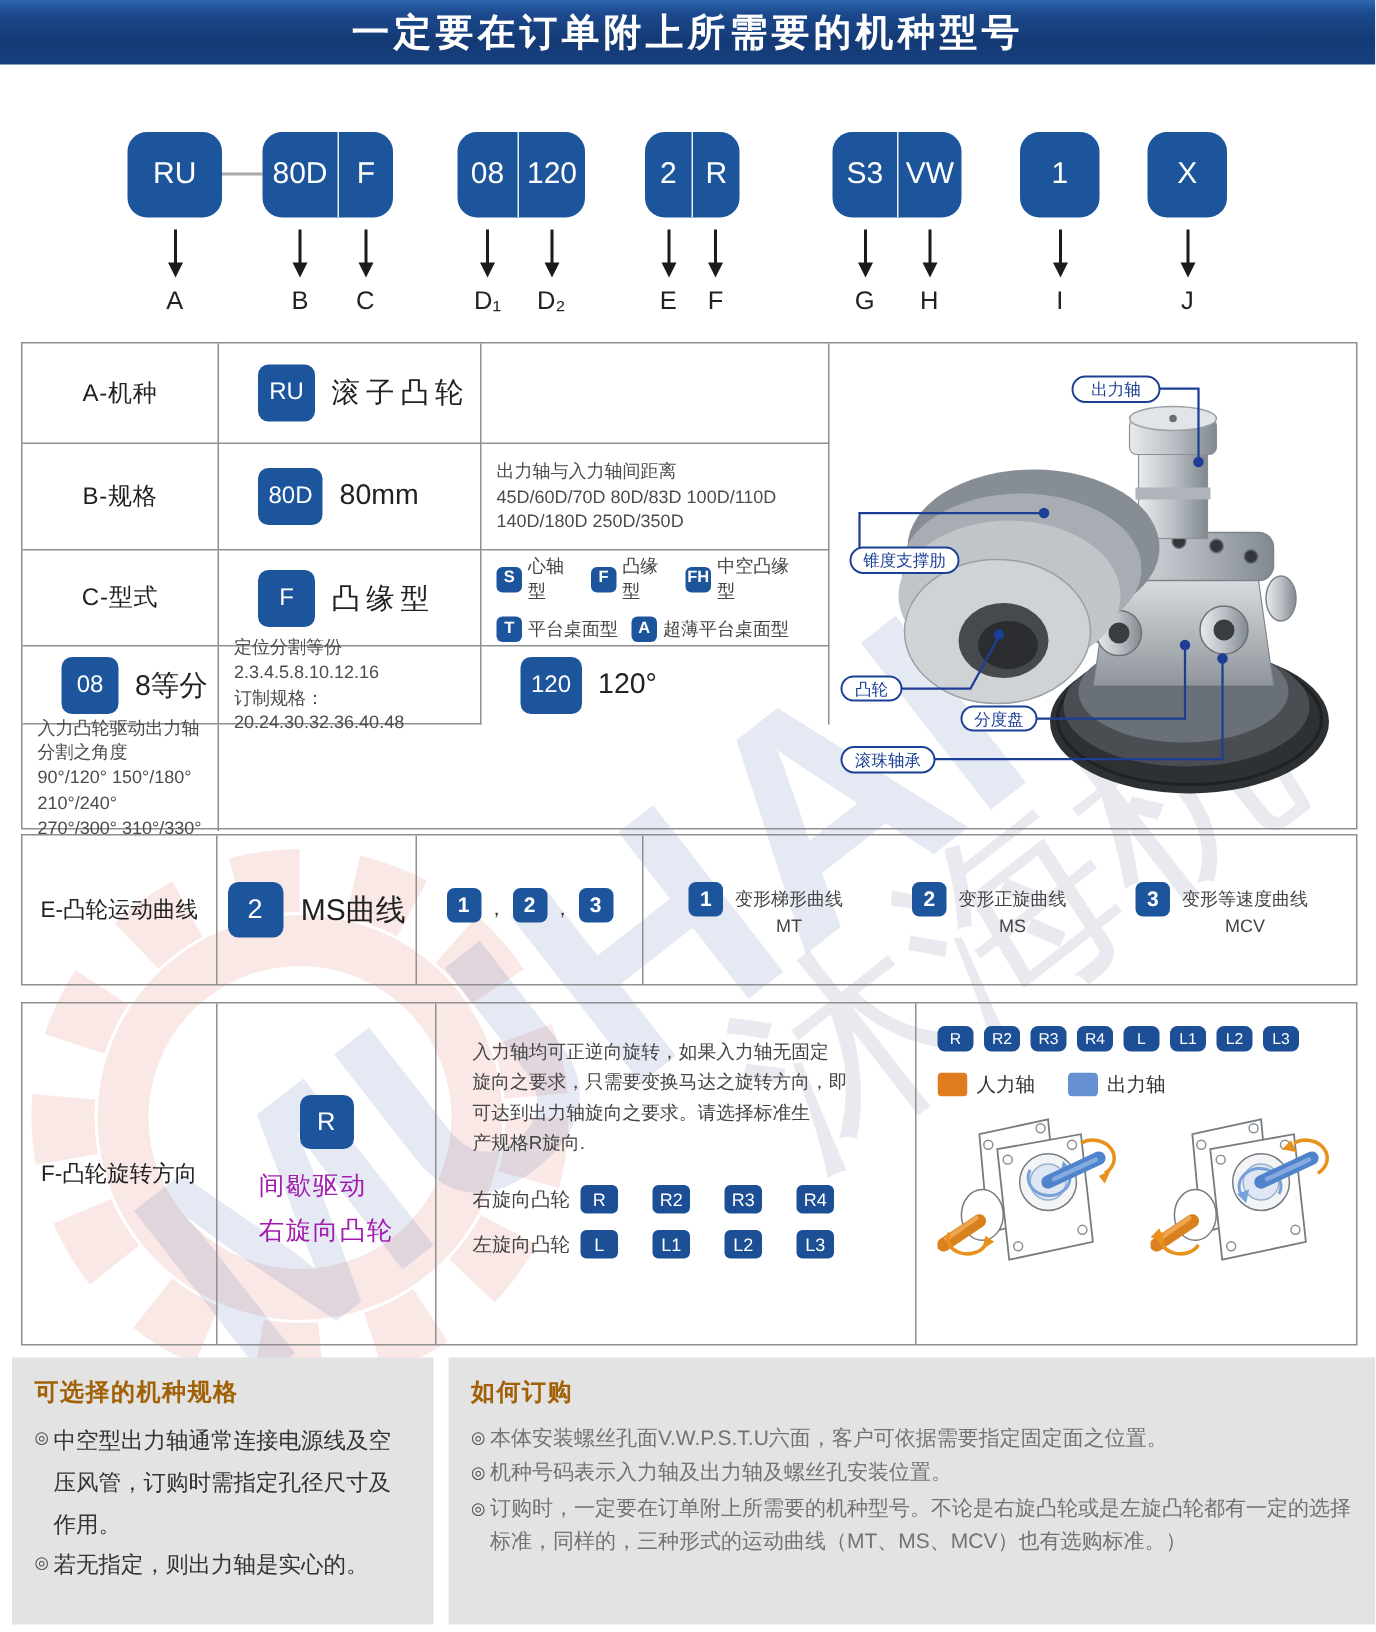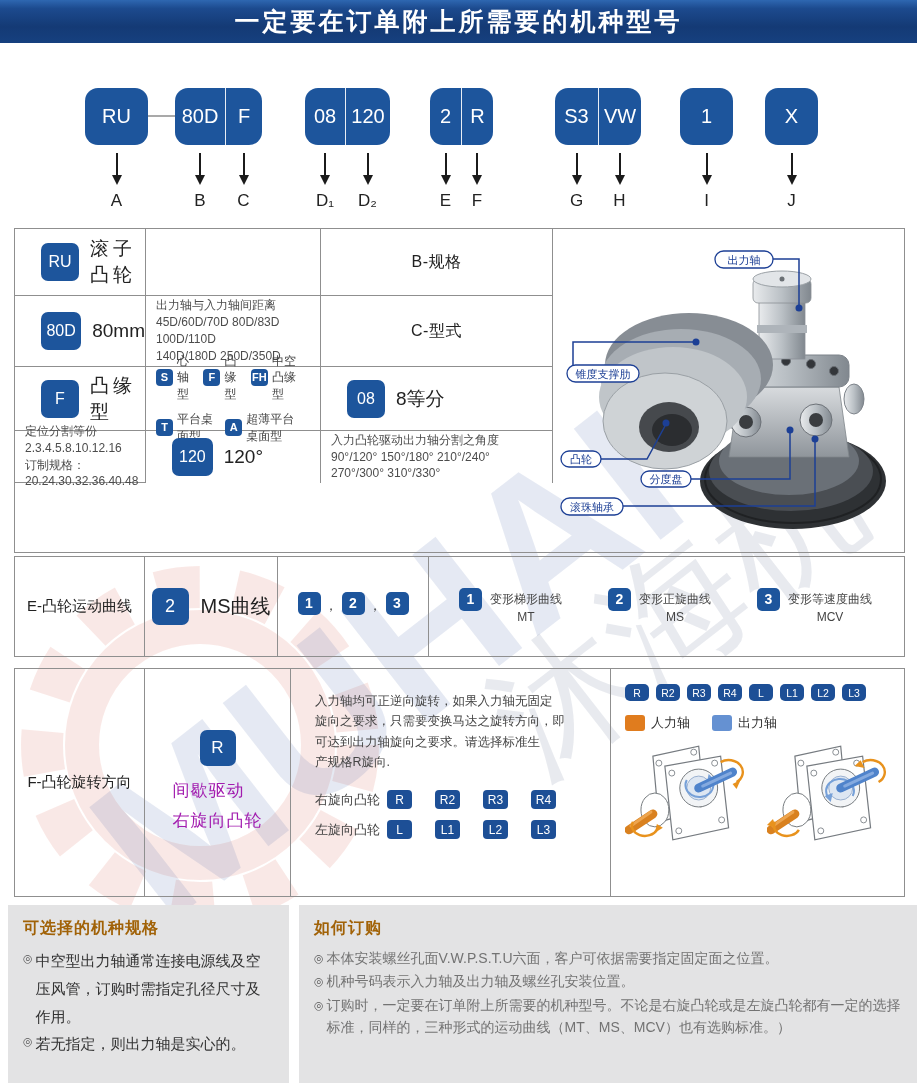--- a/index.html
+++ b/index.html
@@ -334,20 +334,21 @@
             <g>
               <polyline points="70,277 262,277 262,213" fill="none" stroke="#1c3f95" stroke-width="1.5"></polyline>
               <circle cx="262" cy="210" r="3.5" fill="#1c3f95"></circle>
               <rect x="8" y="269" width="62" height="17" rx="8.5" fill="#fff" stroke="#1c3f95" stroke-width="1.3"></rect>
               <text x="39" y="281.5" text-anchor="middle">滚珠轴承</text>
             </g>
           </g>
         </svg>
       </div>
 
+      <div class="cell-label">A-机种</div>
       <div class="cell-badge">
         <span class="tbadge">RU</span>
         <span class="tvalue spaced">滚子凸轮</span>
       </div>
       <div class="cell-desc"></div>
 
       <div class="cell-label">B-规格</div>
       <div class="cell-badge">
         <span class="tbadge">80D</span>
         <span class="tvalue">80mm</span>

